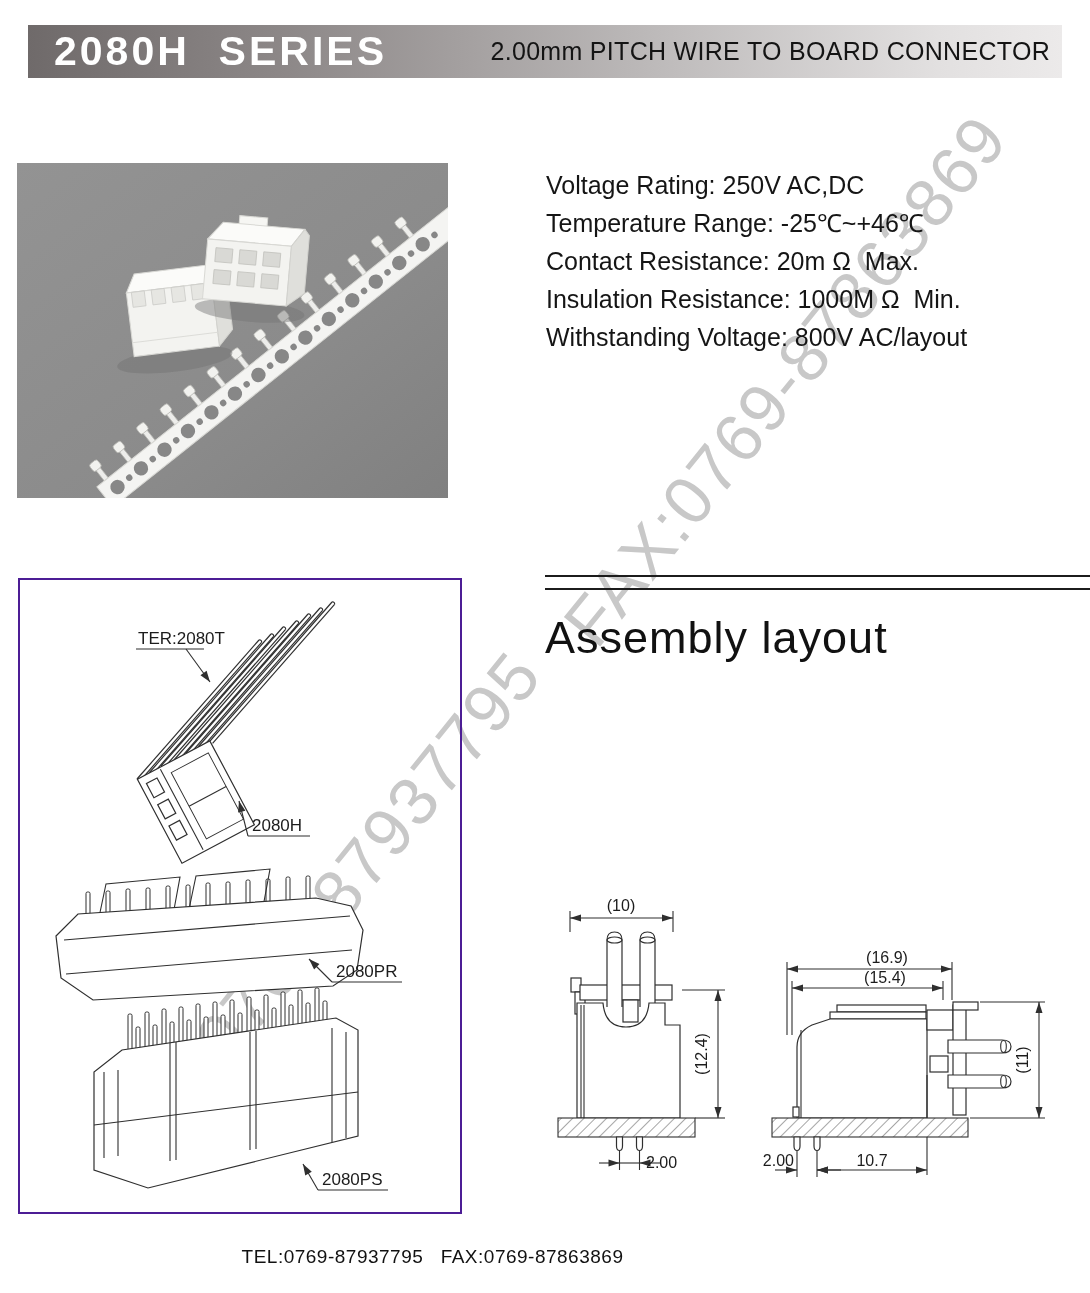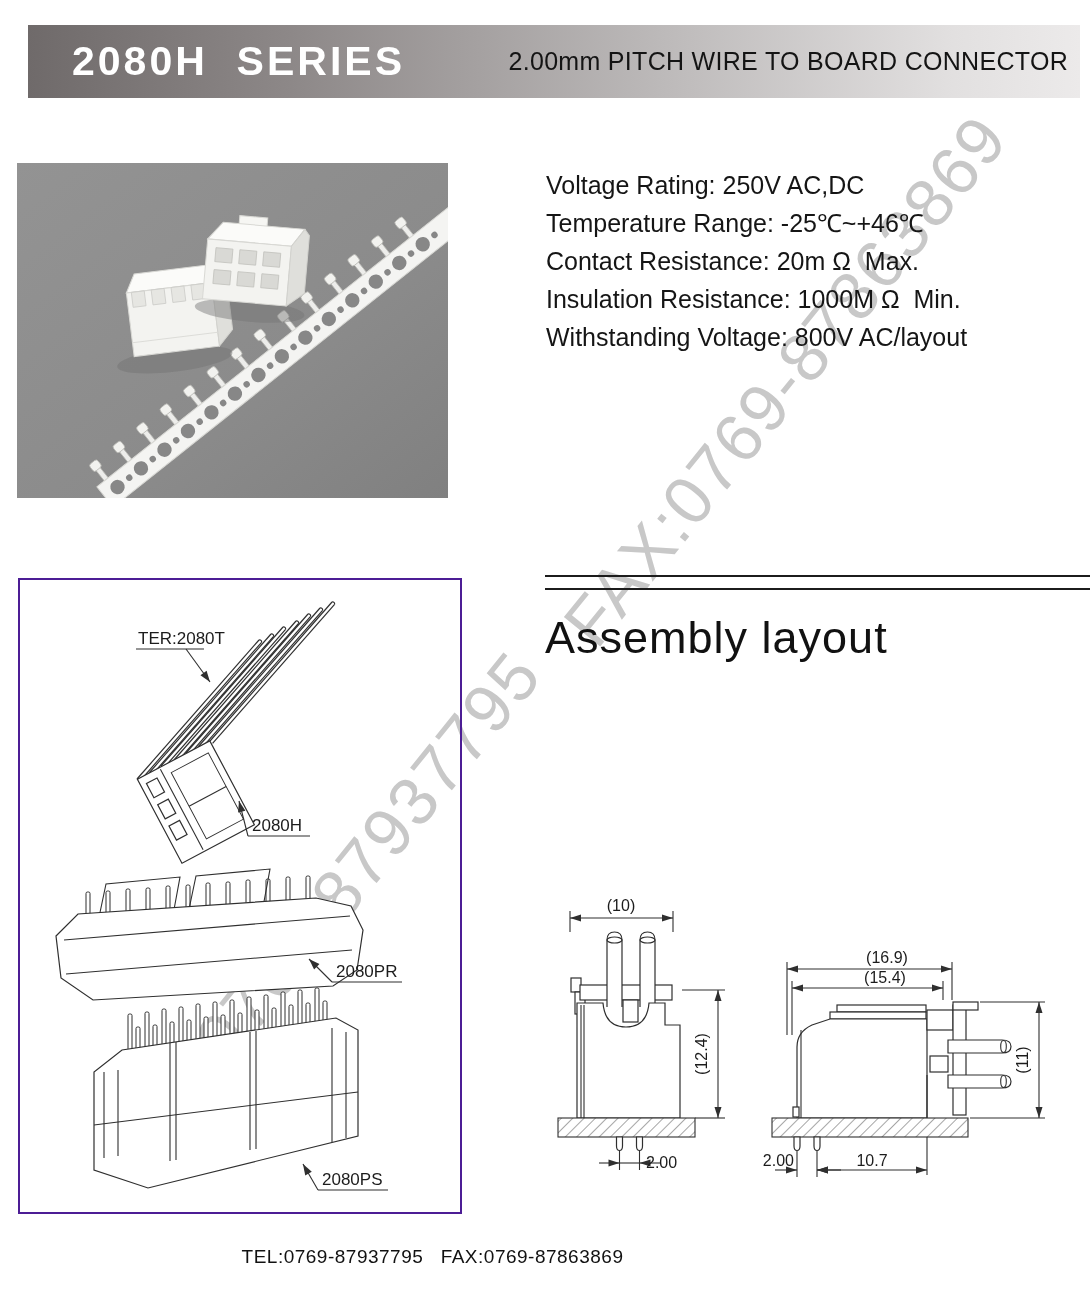--- a/index.html
+++ b/index.html
@@ -2,23 +2,23 @@
 <html><head>
 <meta charset="utf-8">
 <style>
   html,body { margin:0; padding:0; }
   body {
     width:1090px; height:1293px; position:relative; background:#ffffff;
     font-family:"Liberation Sans", sans-serif; overflow:hidden;
   }
   
   .header-bar {
-    position:absolute; left:28px; top:25px; width:1034px; height:73px; z-index:2;
+    position:absolute; left:28px; top:25px; width:1034px; height:53px; z-index:2;
     background:linear-gradient(90deg,#6f6a6a 0%,#8d8888 25%,#bcb9b9 60%,#e2e0e0 88%,#eceaea 100%);
-    display:flex; align-items:center; justify-content:space-between;padding-left:18px;
+    display:flex; align-items:center; justify-content:space-between;
   }
   .header-title { margin-left:26px; font-size:41px; font-weight:bold; color:#ffffff; letter-spacing:3px; white-space:nowrap; }
   .header-subtitle { margin-right:12px; font-size:25px; color:#141414; letter-spacing:0.3px; white-space:nowrap; }
   
   .photo-svg { position:absolute; left:17px; top:163px; z-index:2; }
   
   .specs { position:absolute; left:546px; top:166px; z-index:2; }
   .specs-heading { font-style:italic; font-size:33px; letter-spacing:1px; color:#141414; margin-bottom:10px; }
   .specs-item { font-size:25px; line-height:38px; color:#151515; white-space:nowrap; }
   

